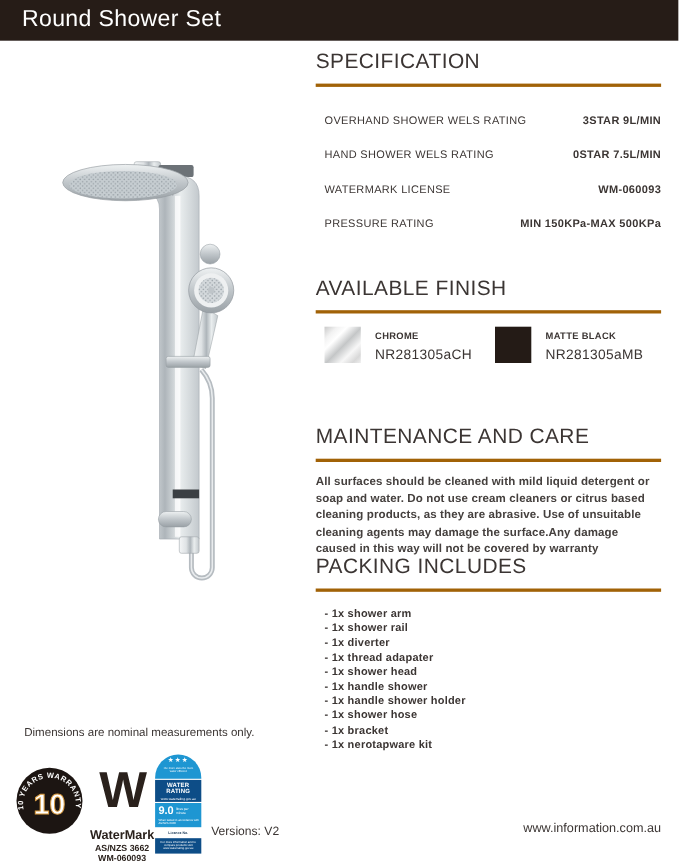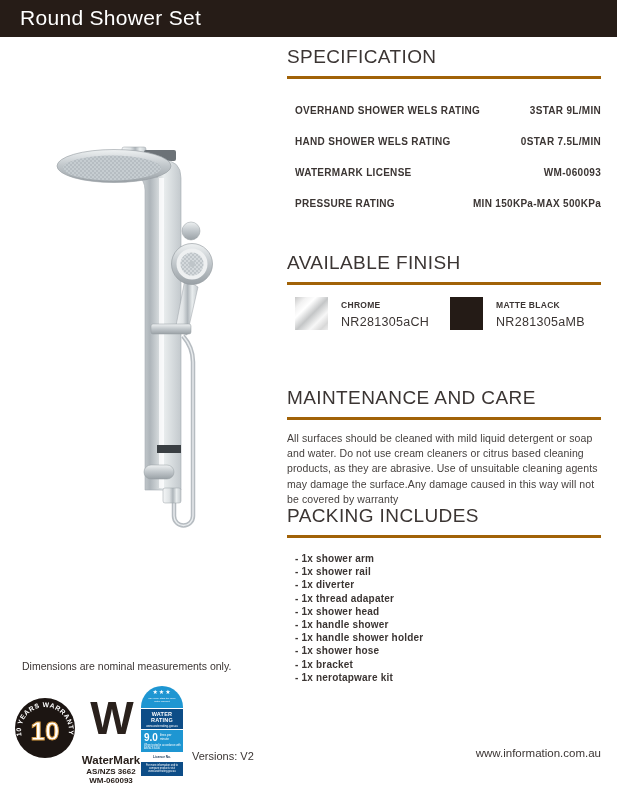--- a/index.html
+++ b/index.html
@@ -9,34 +9,34 @@
   
   .title-bar { position:absolute; left:0; top:0; width:617px; height:37px; background:#261c17; }
   .title-bar .title { color:#ffffff; font-size:21px; line-height:36px; padding-left:20px; letter-spacing:0.3px; }
 
   
   .section { position:absolute; left:287px; width:314px; }
   .section-heading { font-size:19px; color:#3b3533; letter-spacing:0.4px; padding-bottom:8px; border-bottom:3px solid #a16207; }
 
   .spec-rows { margin-top:16px; }
   .spec-row { display:flex; justify-content:space-between; align-items:center; height:31px; padding-left:8px; }
-  .spec-label { font-size:10px; font-weight:bold; color:#3b3533; letter-spacing:0.3px; }
+  .spec-label { font-size:10px; font-weight:normal; color:#3b3533; letter-spacing:0.3px; }
   .spec-value { font-size:10px; font-weight:bold; color:#3b3533; letter-spacing:0.3px; text-align:center; }
 
   .finish-row { position:relative; margin-top:12px; height:40px; }
   .finish-item { position:absolute; top:0; display:flex; }
   .finish-item.f0 { left:8px; }
   .finish-item.f1 { left:163px; }
   .swatch { width:33px; height:33px; margin-right:13px; }
   .swatch-chrome { background:linear-gradient(135deg,#c9c9c9 0%,#f2f2f2 18%,#ffffff 32%,#c4c6c7 52%,#f7f7f7 72%,#d8d8d8 88%,#eeeeee 100%); }
   .swatch-black { background:#241b16; }
   .finish-name { font-size:8.5px; font-weight:bold; color:#3b3533; letter-spacing:0.3px; margin-top:3px; }
   .finish-code { font-size:12.5px; color:#3b3533; letter-spacing:0.3px; margin-top:5px; }
 
-  .maintenance-body { margin-top:11px; font-size:10.5px; line-height:15.2px; color:#45403e; letter-spacing:0.1px; }
+  .maintenance-body { margin-top:11px; font-size:10.5px; line-height:15.2px; color:#45403e; letter-spacing:0.1px;font-weight:bold; }
 
   .packing-list { margin-top:14px; list-style:none; }
   .packing-list li { font-size:10px; font-weight:bold; color:#3b3533; line-height:13.2px; padding-left:8px; letter-spacing:0.2px; }
   .packing-list li::before { content:"-  "; }
 
   
   .dimensions-note { position:absolute; left:22px; top:660px; font-size:10.5px; color:#3b3533; }
   .versions { position:absolute; left:192px; top:750px; font-size:11px; color:#3b3533; }
   .website { position:absolute; right:16px; top:747px; font-size:11.5px; color:#3b3533; }
 

